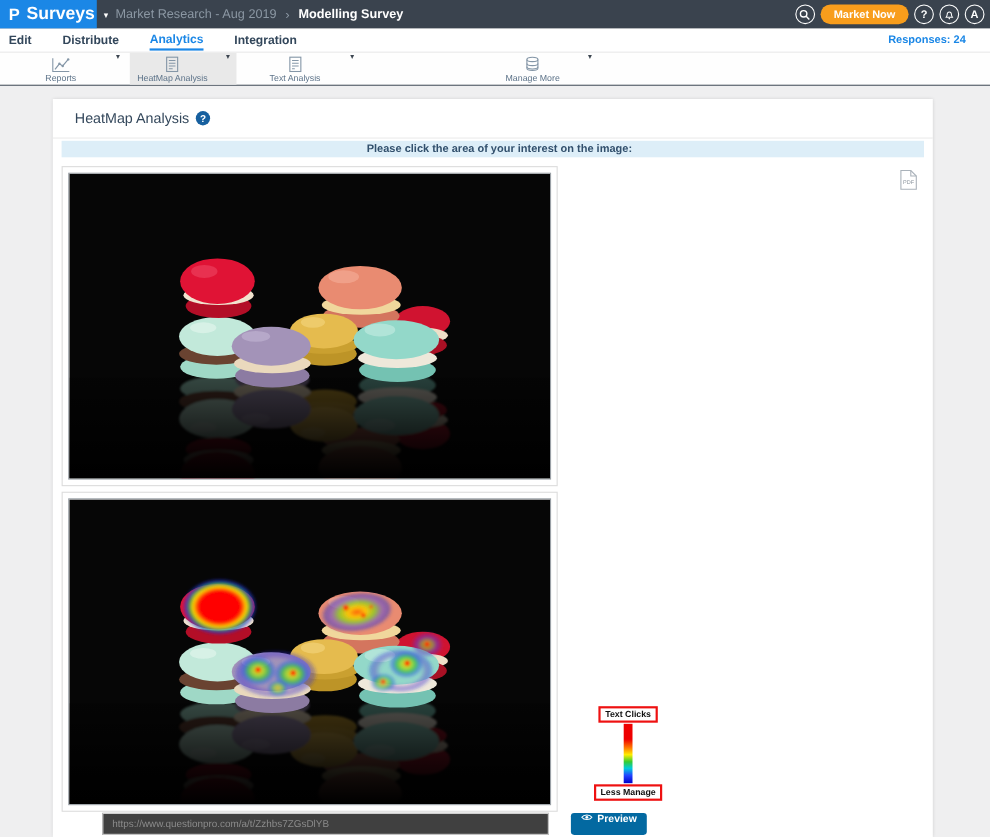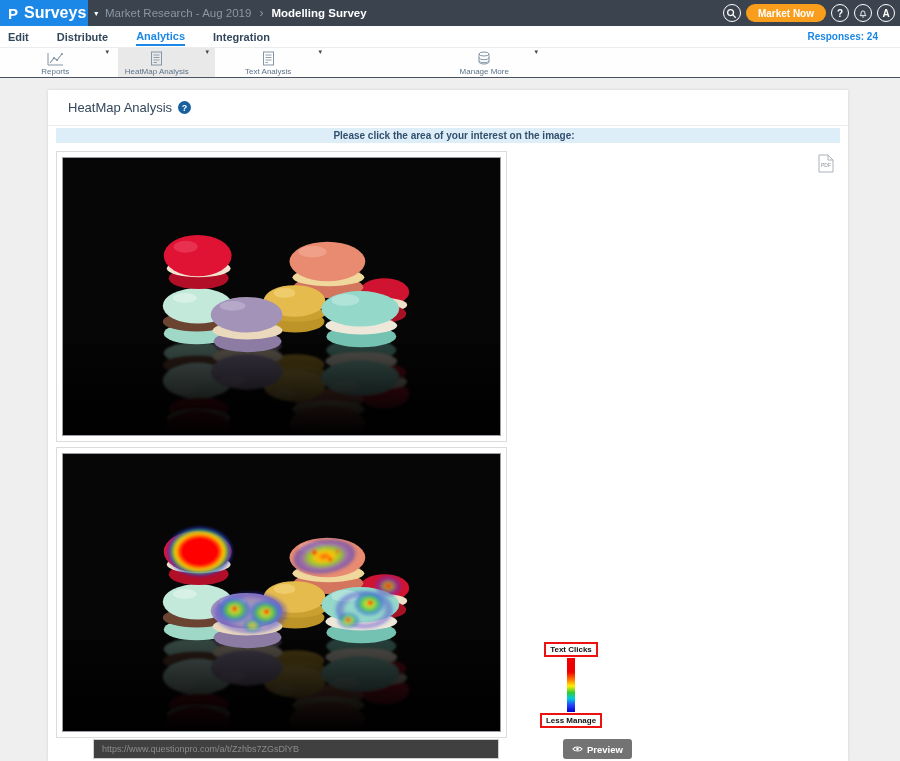--- a/index.html
+++ b/index.html
@@ -57,21 +57,21 @@
   .photoPanel.p2 { top:357px; }
   .photoPanel svg { display:block; width:439px; height:279px; border:1px solid #9aa0a6; cursor:pointer; }
 
   .pdfBtn { position:absolute; right:14px; top:64px; width:16px; height:19px; cursor:pointer; color:#9aa3ab; }
 
   .legend { position:absolute; left:468px; top:552px; width:110px; display:flex; flex-direction:column; align-items:center; }
   .legendBox { border:2px solid #ee1111; background:#fff; color:#111; font-size:8px; font-weight:bold; padding:1px 4px; white-space:nowrap; }
   .legendGrad { width:8px; height:54px; margin:1px 0; background:linear-gradient(180deg,#ee0000 0%,#ee0000 26%,#ff7700 40%,#ffee00 52%,#33cc33 64%,#00ccdd 75%,#2244ff 87%,#0000cc 100%); }
 
   .urlInput { position:absolute; left:9px; top:649px; width:406px; height:20px; border:1px solid #cfcfcf; background:#404040; font-size:9px; color:#8b8b8b; padding:0 8px; font-family:"Liberation Sans",sans-serif;margin-left:36px; }
-  .previewBtn { position:absolute; left:471px; top:649px; height:20px; padding:0 9px; background:#737373; border:none; border-radius:3px; color:#fff; font-size:9.5px; font-weight:bold; display:flex; align-items:center; gap:4px; cursor:pointer; font-family:"Liberation Sans",sans-serif;margin-left:44px; }
+  .previewBtn { position:absolute; left:471px; top:649px; height:20px; padding:0 9px; background:#0369a1; border:none; border-radius:3px; color:#fff; font-size:9.5px; font-weight:bold; display:flex; gap:4px; cursor:pointer; font-family:"Liberation Sans",sans-serif; }
 </style>
 </head>
 <body>
 
 <svg width="0" height="0" style="position:absolute">
   <defs>
     <linearGradient id="fadeBlack" x1="0" y1="0" x2="0" y2="1">
       <stop offset="0" stop-color="#000" stop-opacity="0.25"></stop>
       <stop offset="0.75" stop-color="#000" stop-opacity="0.85"></stop>
       <stop offset="1" stop-color="#000" stop-opacity="1"></stop>

